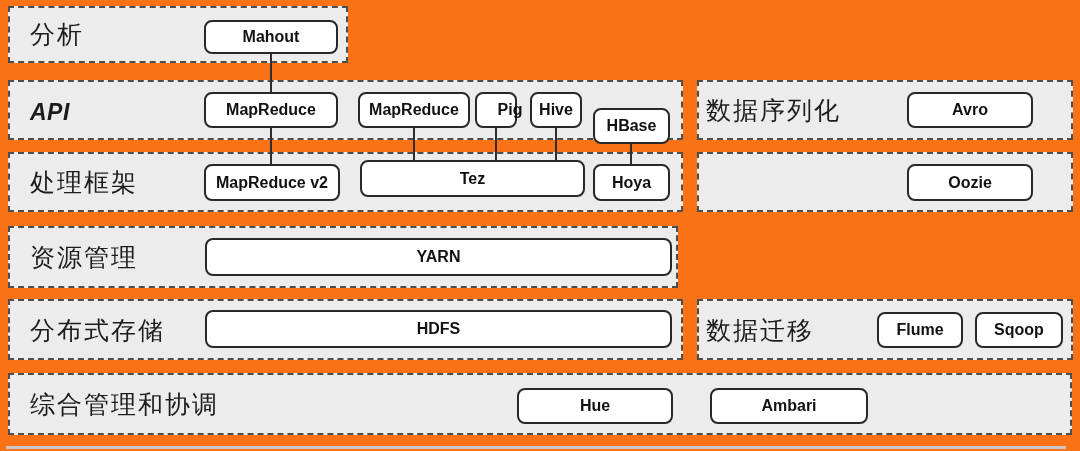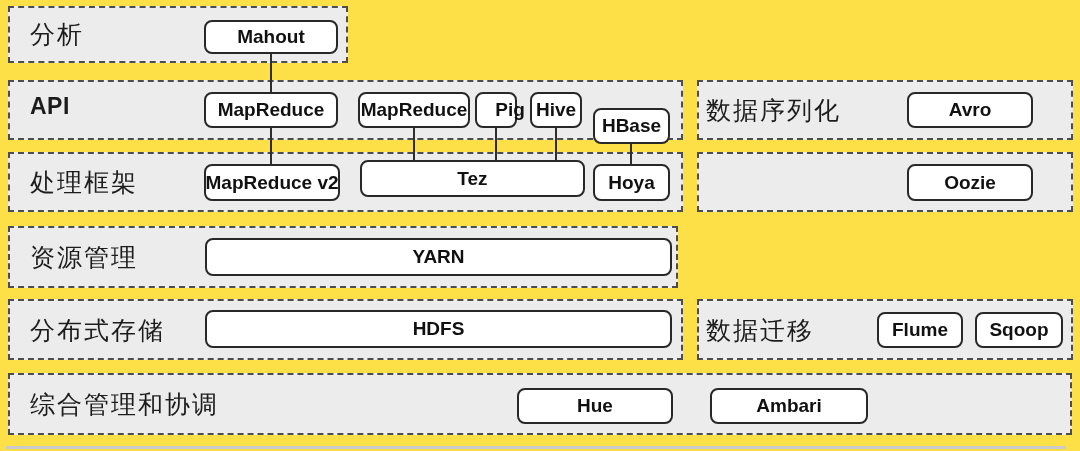--- a/index.html
+++ b/index.html
@@ -1,54 +1,54 @@
 <!DOCTYPE html>
 <html><head>
 <meta charset="utf-8">
 <style>
   html, body { margin:0; padding:0; background:#ffffff; }
   .canvas {
-    position:relative; width:1080px; height:451px; background:#fde047;
+    position:relative; width:1080px; height:451px; background:#f97316;
     font-family:"Liberation Sans", sans-serif; overflow:hidden;
   }
   .panel {
     position:absolute; box-sizing:border-box;
     background:#ececec; border:2px dashed #4d4d4d;
     z-index:1;
   }
   .panel-label {
     position:absolute; top:50%; transform:translateY(-50%);
     font-size:25px; color:#1c1c1c; letter-spacing:2px; white-space:nowrap;
     z-index:3;
   }
   .panel-label.latin { letter-spacing:0.5px; font-weight:bold; font-size:23px; }
   .node {
     position:absolute; box-sizing:border-box;
     background:#ffffff; border:2px solid #282828; border-radius:8px;
     display:flex; align-items:center; justify-content:center;
-    font-weight:bold; font-size:19px; color:#111111; white-space:nowrap;
+    font-weight:bold; font-size:16px; color:#111111; white-space:nowrap;
     z-index:10;
   }
   .connector {
     position:absolute; width:2px; background:#2e2e2e; z-index:5;
   }
   .cut-line {
     position:absolute; height:0; border-top:3px solid #c9c9c9; z-index:0;
   }
 </style>
 </head>
 <body>
 
 <div class="canvas">
 
   <div class="panel" style="left:8px; top:6px; width:340px; height:57px;"></div>
   <div class="panel-label" style="left:30px; top:34px;">分析</div>
 
   <div class="panel" style="left:8px; top:80px; width:675px; height:60px;"></div>
-  <div class="panel-label latin" style="left:30px; top:106px;">API</div>
+  <div class="panel-label latin" style="left:30px; top:112px;font-style:italic;">API</div>
 
   <div class="panel" style="left:697px; top:80px; width:376px; height:60px;"></div>
   <div class="panel-label" style="left:706px; top:110px;">数据序列化</div>
 
   <div class="panel" style="left:8px; top:152px; width:675px; height:60px;"></div>
   <div class="panel-label" style="left:30px; top:182px;">处理框架</div>
 
   <div class="panel" style="left:697px; top:152px; width:376px; height:60px;"></div>
 
   <div class="panel" style="left:8px; top:226px; width:670px; height:62px;"></div>

